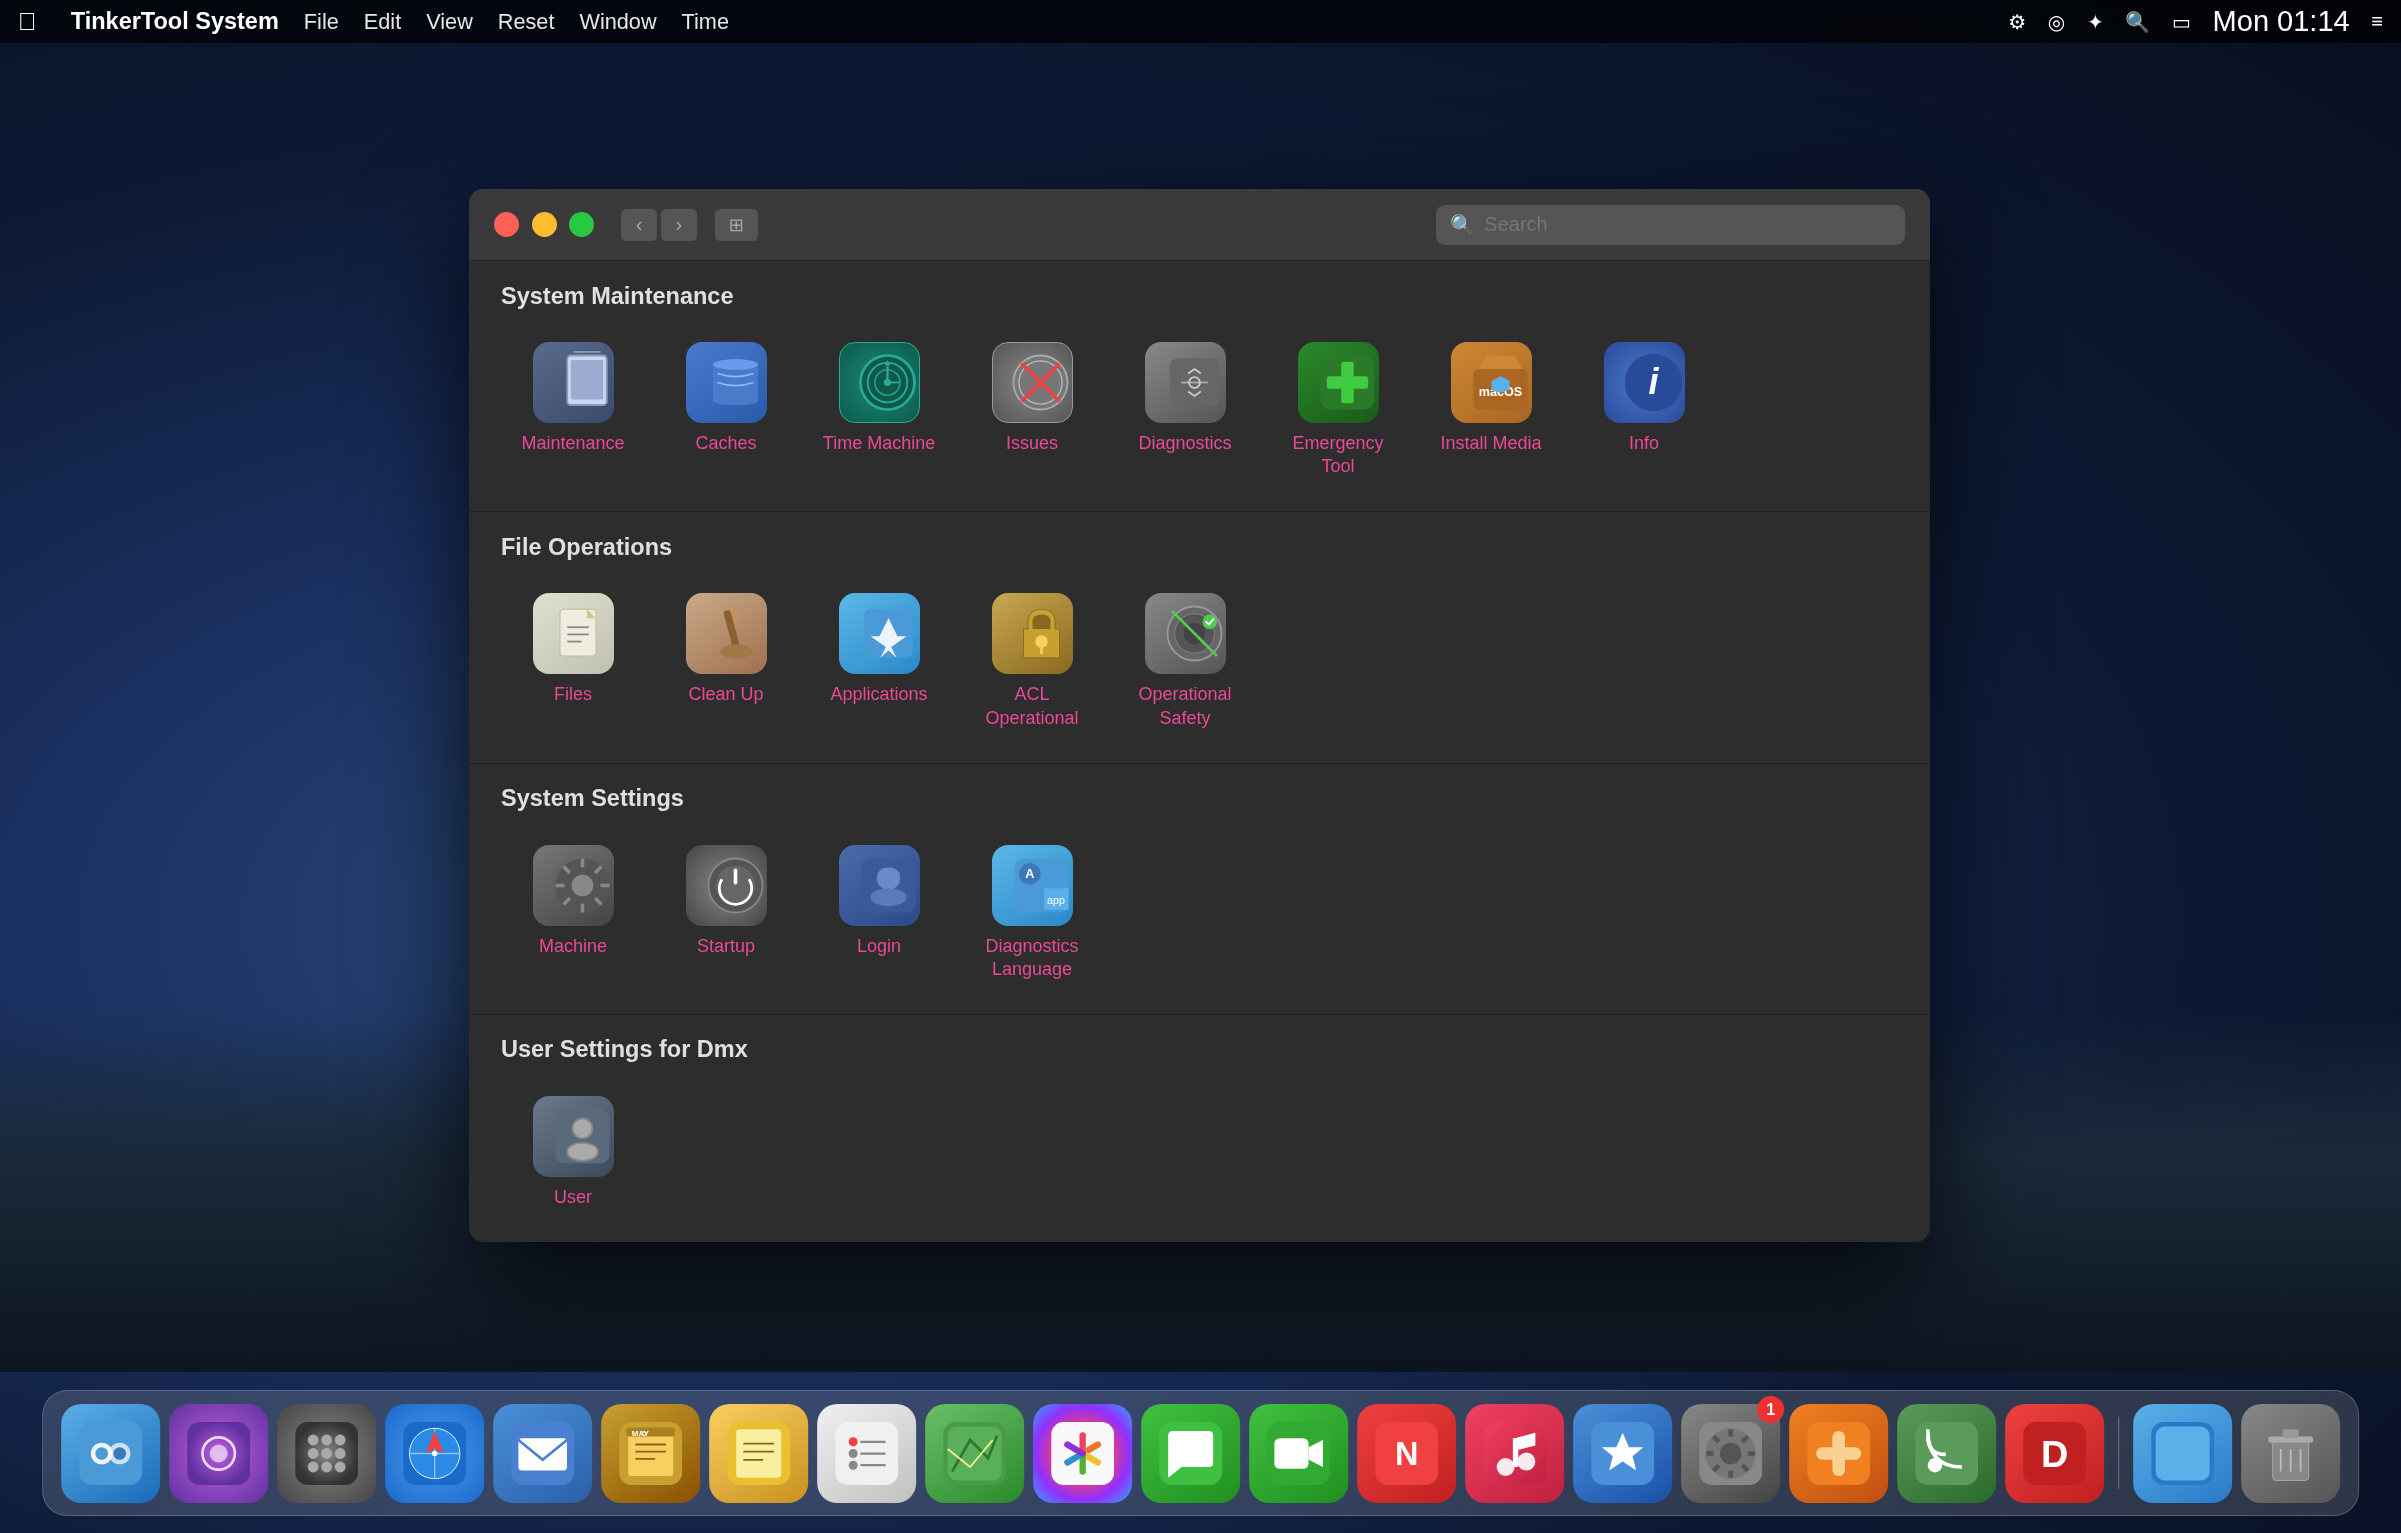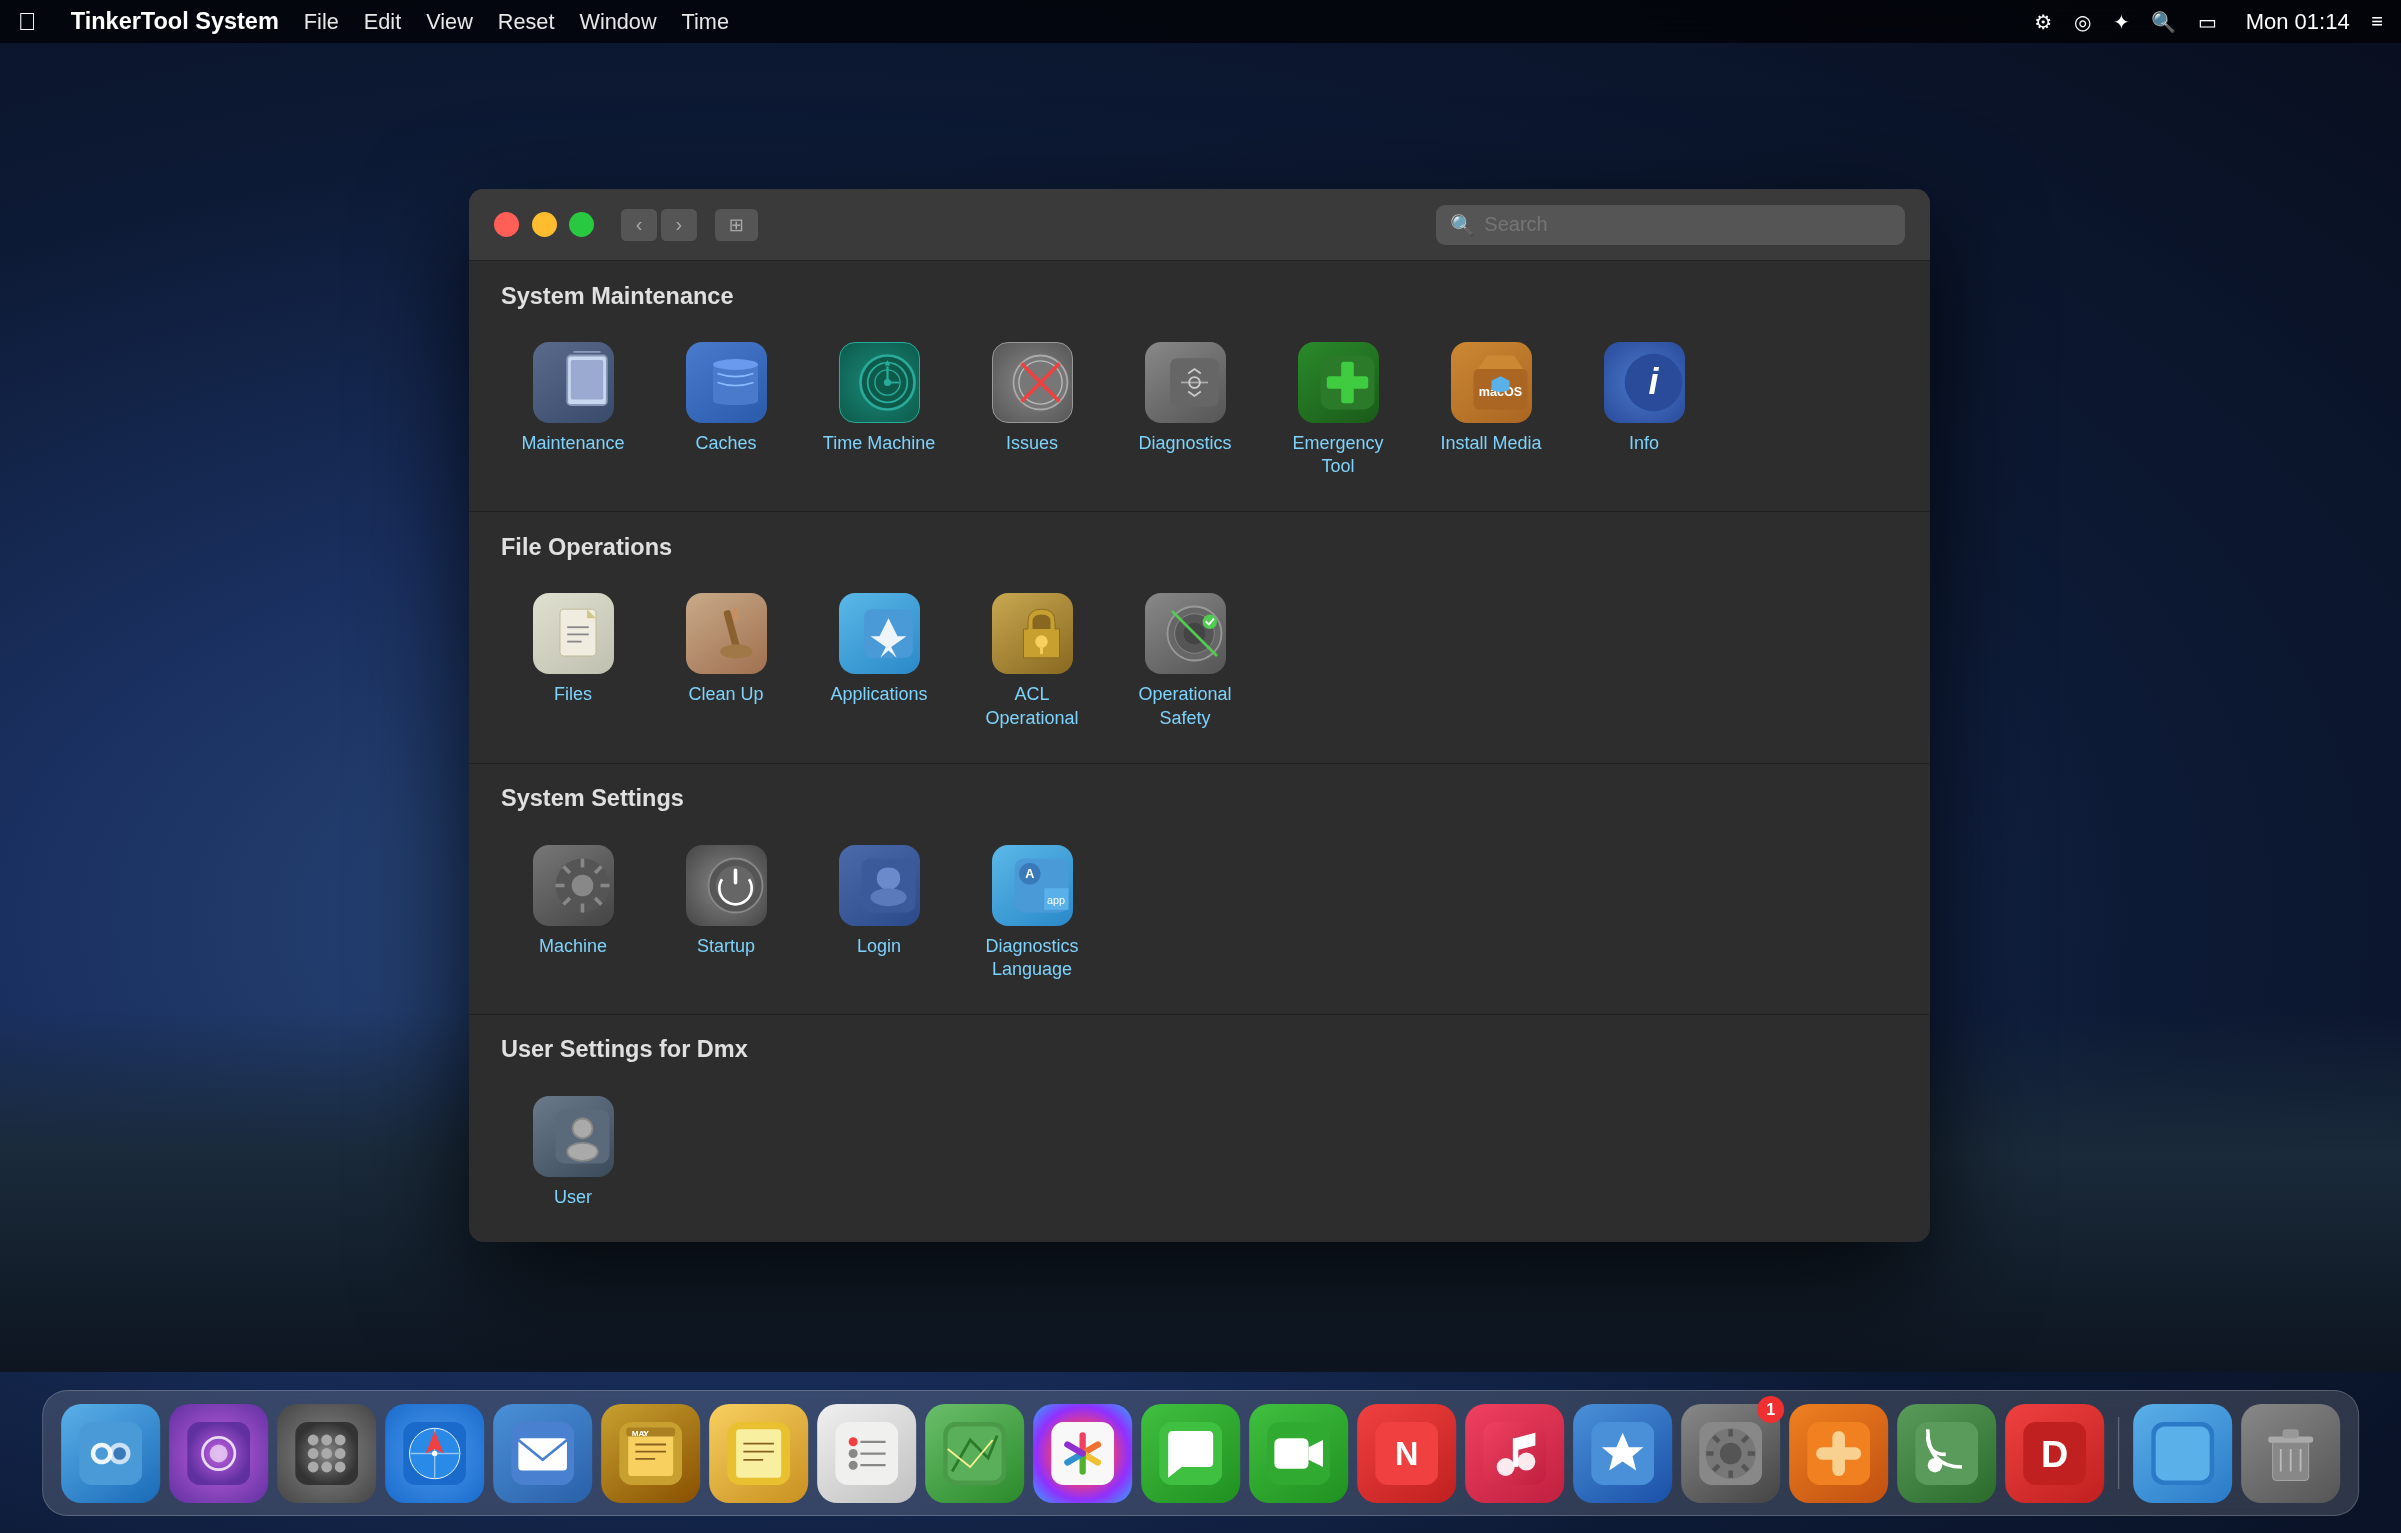--- a/index.html
+++ b/index.html
@@ -71,23 +71,22 @@
 
     .menu-bar-right {
       margin-left: auto;
       display: flex;
       align-items: center;
       gap: 21.7px;
       font-size: 20px;
     }
 
     .menu-bar-time {
-      font-size: 22px;
+      font-size: 29px;
       font-weight: 500;
-      margin-left: 7px;
     }
 
     
     .window {
       position: absolute;
       top: 189px;
       left: 469px;
       width: 1461px;
       background: #2d2d2d;
       border-radius: 14.4px;
@@ -221,21 +220,21 @@
       width: 81px;
       height: 81px;
       border-radius: 16px;
       display: flex;
       align-items: center;
       justify-content: flex-end;
       font-size: 47px;
     }
 
     .icon-label {
-      color: #7dd3fc;
+      color: #ec4899;
       font-size: 18px;
       text-align: center;
       line-height: 1.3;
     }
 
     
     .icon-maintenance {
       background: linear-gradient(145deg, #5a6a8a, #3a4a6a);
     }
     .icon-caches {

